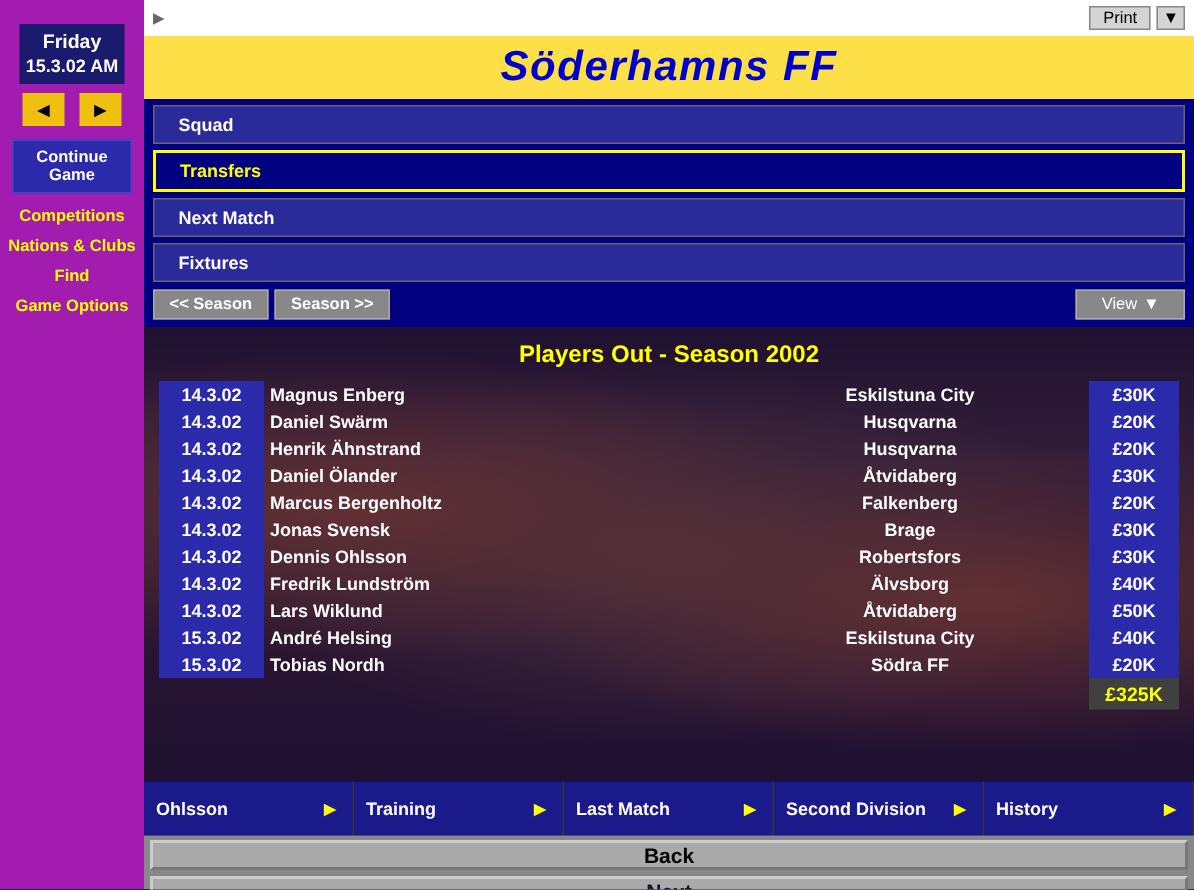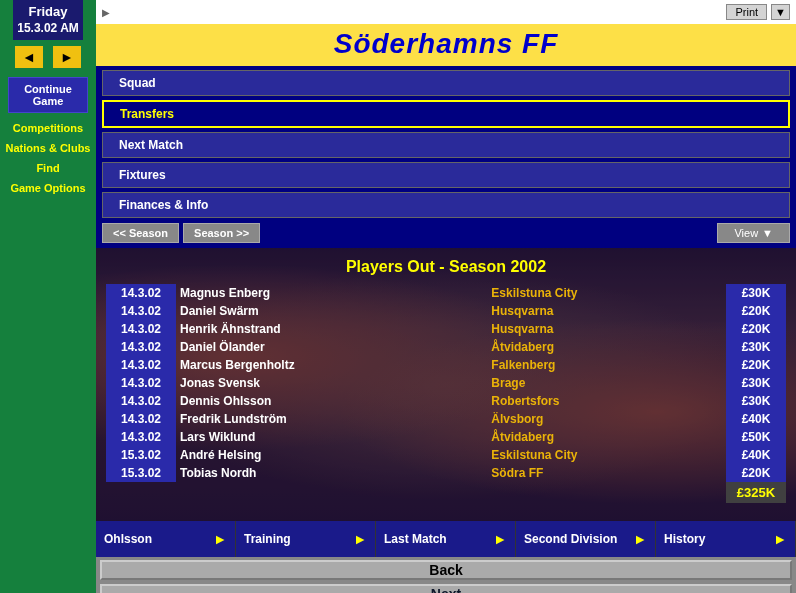--- a/index.html
+++ b/index.html
@@ -9,25 +9,25 @@
       font-family: Arial, sans-serif;
       background: #000;
       overflow: hidden;
       display: flex;
     }
 
     
     #sidebar {
       width: 96px;
       height: 593px;
-      background: #15803d;
+      background: #a21caf;
       display: flex;
       flex-direction: column;
       align-items: center;
-      padding: 0 0;
+      padding: 16px 0;
       flex-shrink: 0;
     }
 
     #datetime {
       color: #fff;
       font-size: 12px;
       font-weight: bold;
       text-align: center;
       background: #1a1a6e;
       padding: 4px;
@@ -234,22 +234,22 @@
       text-align: center;
       width: 70px;
       padding: 2px 6px;
     }
     .name-cell {
       color: #fff;
       padding-left: 10px;
       font-size: 13px;
     }
     .club-cell {
-      color: #eab308;
-      text-align: left;
+      color: #ffffff;
+      text-align: center;
     }
     .fee-cell {
       background: #2a2aaa;
       color: #fff;
       text-align: center;
       width: 60px;
     }
     .total-row td {
       padding: 3px 4px;
     }
@@ -343,21 +343,20 @@
 
   <div id="title-bar">
     <h1>Söderhamns FF</h1>
   </div>
 
   <div id="nav-tabs">
       <div class="nav-tab">Squad</div>
       <div class="nav-tab active">Transfers</div>
       <div class="nav-tab">Next Match</div>
       <div class="nav-tab">Fixtures</div>
-      <div class="nav-tab">Finances &amp; Info</div>
     </div>
 
   <div id="season-bar">
     <div class="season-nav">
       <button class="season-btn">&lt;&lt; Season</button>
       <button class="season-btn">Season &gt;&gt;</button>
     </div>
     <div>
       <button class="view-btn">
         <span>View</span>

